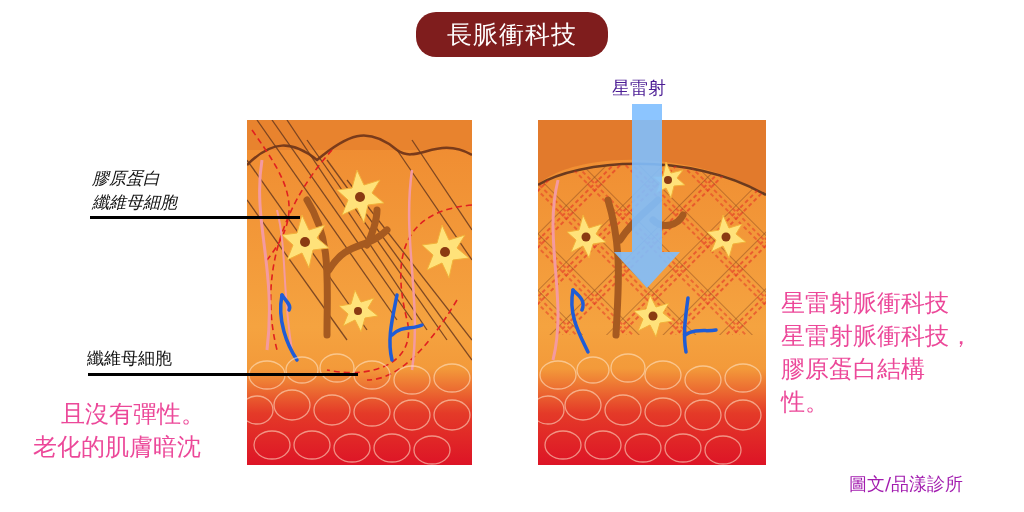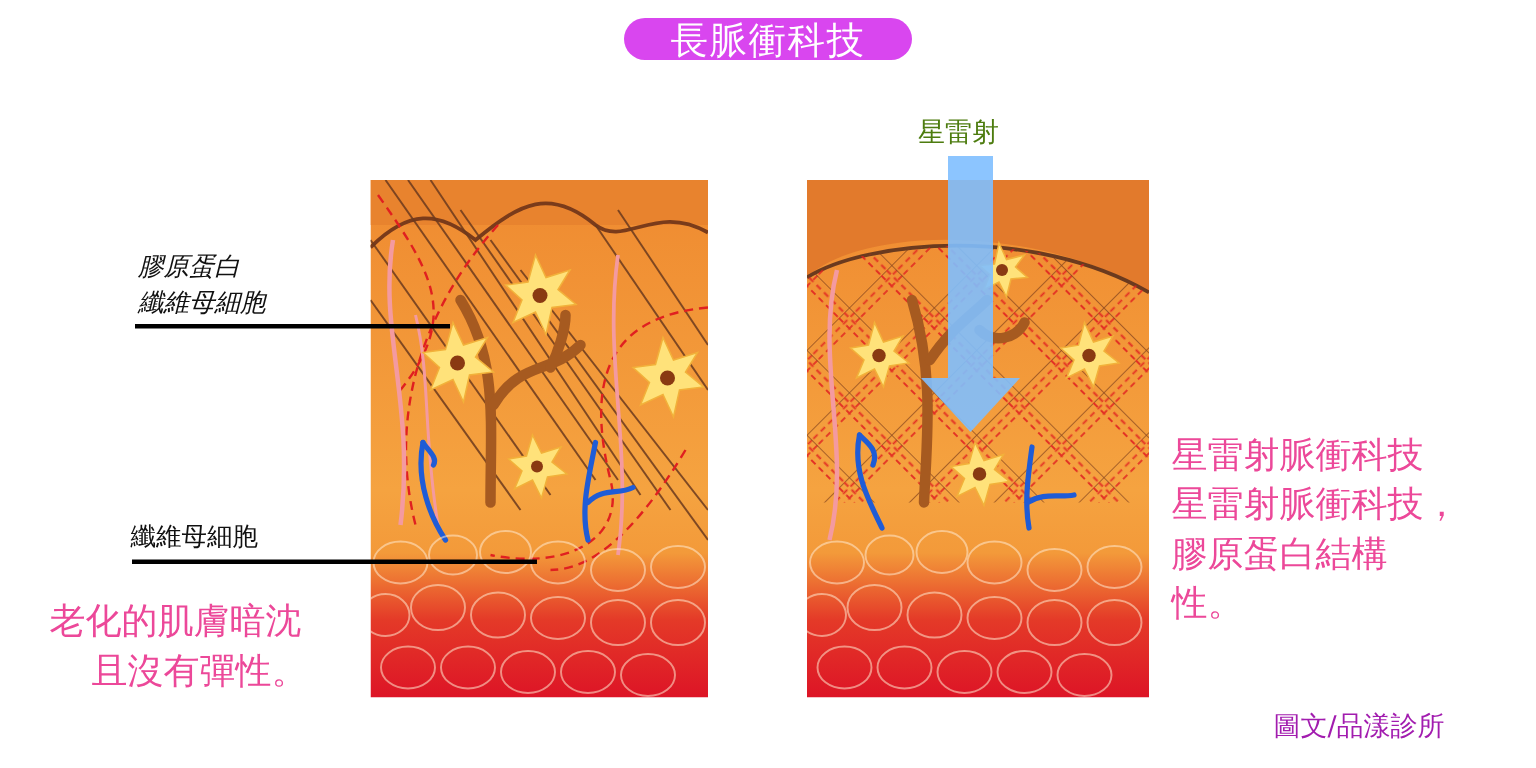--- a/index.html
+++ b/index.html
@@ -1,26 +1,26 @@
 <!DOCTYPE html>
 <html><head>
 <meta charset="utf-8">
 <style>
   html, body { margin:0; padding:0; background:#ffffff; }
   body { width:1024px; height:512px; position:relative; overflow:hidden;
          font-family:"DejaVu Sans","Liberation Sans",sans-serif; }
-  .title-pill { position:absolute; left:416px; top:12px; width:192px; height:28px;
-    background:#d946ef; border-radius:20px; color:#fff; font-size:25px;
+  .title-pill { position:absolute; left:416px; top:12px; width:192px; height:45px;
+    background:#7f1d1d; border-radius:20px; color:#fff; font-size:25px;
     display:flex; align-items:center; justify-content:center; letter-spacing:1px; }
   .panel { position:absolute; }
   .panel svg { display:block; }
   .label-dark { position:absolute; color:#111; font-size:17px; line-height:24px; }
   .leader { position:absolute; height:3px; background:#000; }
   .caption-blue { position:absolute; color:#ec4899; font-size:24px; line-height:33px; }
-  .laser-label { position:absolute; left:612px; top:76px; color:#4d7c0f; font-size:18px; }
+  .laser-label { position:absolute; left:612px; top:76px; color:#4c1d95; font-size:18px; }
   .credit { position:absolute; left:849px; top:472px; color:#a21caf; font-size:18px; }
 </style>
 </head>
 <body>
 
 <div class="title-pill">
   <span>長脈衝科技</span>
 </div>
 
 <div class="panel" style="left:247px;top:120px;">
@@ -113,22 +113,22 @@
   <div>纖維母細胞</div>
 </div>
 <div class="leader" style="left:90px;top:216px;width:210px;"></div>
 
 <div class="label-dark" style="left:87px;top:348px;font-family:Liberation Mono, monospace;">
   <div>纖維母細胞</div>
 </div>
 <div class="leader" style="left:88px;top:373px;width:270px;"></div>
 
 <div class="caption-blue" style="left:33px;top:398px;">
+  <div style="padding-left:28px;">且沒有彈性。</div>
   <div>老化的肌膚暗沈</div>
-  <div style="padding-left:28px;">且沒有彈性。</div>
 </div>
 
 <div class="laser-label">星雷射</div>
 
 <div class="panel" style="left:538px;top:120px;">
 <svg width="228" height="345" viewBox="0 0 228 345">
   <defs>
     <linearGradient id="lg2" x1="0" y1="0" x2="0" y2="1">
       <stop offset="0" stop-color="#ef8a30"></stop>
       <stop offset="0.6" stop-color="#f5a340"></stop>

